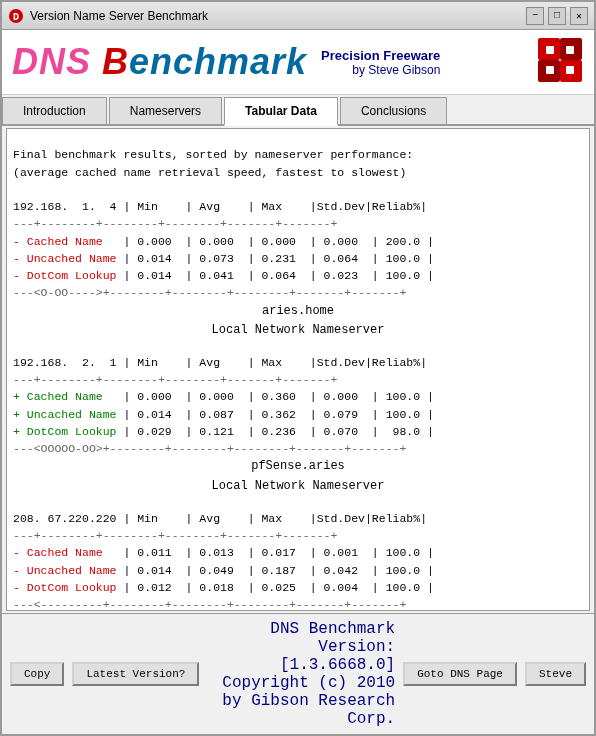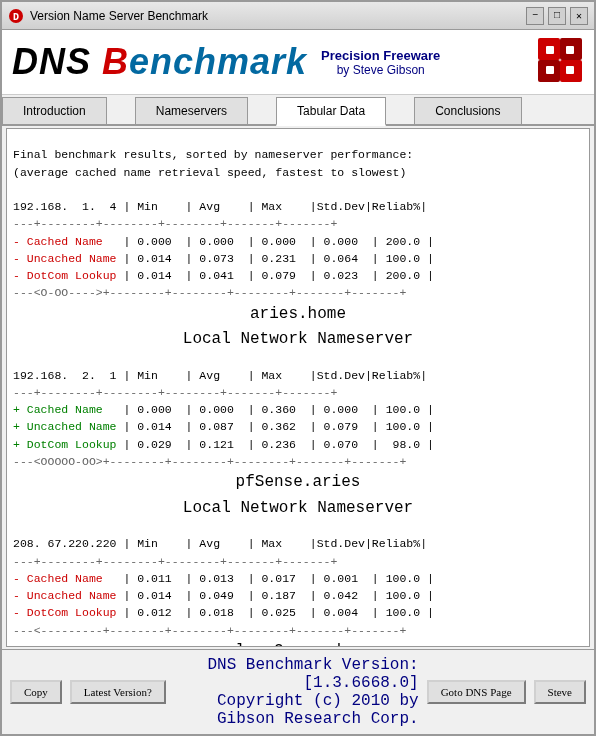--- a/index.html
+++ b/index.html
@@ -68,57 +68,56 @@
       color: #1e5bc6;
       letter-spacing: 1px;
     }
     .dns-title span {
       color: #cc0000;
     }
     .precision-text {
       margin-left: 14px;
       display: flex;
       flex-direction: column;
-      align-items: center;
+      align-items: flex-end;
     }
     .precision-line1 {
       font-family: Arial, sans-serif;
       font-size: 13px;
       color: #000080;
       font-weight: bold;
     }
     .precision-line2 {
       font-family: Arial, sans-serif;
       font-size: 12px;
       color: #000080;
     }
     .logo-icon {
       margin-left: auto;
     }
     .tabs {
       display: flex;
       background: #f0f0f0;
       border-bottom: 2px solid #999;
-      gap: 26px;
     }
     .tab {
       padding: 6px 20px;
       font-family: Arial, sans-serif;
       font-size: 12px;
       cursor: pointer;
       border: 1px solid #999;
       border-bottom: none;
       background: #e0e0e0;
       margin-right: 2px;
       margin-top: 2px;
     }
     .tab.active {
       background: #ffffff;
       border-bottom: 2px solid #ffffff;
-      font-weight: normal;
+      font-weight: bold;
       margin-bottom: -2px;
     }
     .content-area {
       flex: 1;
       background: #ffffff;
       border: 1px solid #999;
       margin: 2px 4px;
       overflow-y: auto;
       overflow-x: hidden;
       padding: 0 6px;
@@ -128,37 +127,37 @@
       font-size: 11.5px;
       line-height: 1.5;
       white-space: pre;
       color: #000;
     }
     .red { color: #cc0000; }
     .green { color: #008000; }
     .section-label {
       text-align: center;
       font-family: 'Courier New', Courier, monospace;
-      font-size: 16px;
+      font-size: 12px;
       color: #000;
       line-height: 1.6;
     }
     .footer {
       background: #f0f0f0;
       border-top: 1px solid #999;
       padding: 6px 8px;
       display: flex;
       align-items: center;
       gap: 8px;
     }
     .footer-btn {
       padding: 4px 12px;
       background: #e0e0e0;
       border: 2px outset #d0d0d0;
-      font-family: Liberation Serif, serif;
+      font-family: Liberation Mono, monospace;
       font-size: 11px;
       cursor: pointer;
     }
     .footer-info {
       flex: 1;
       text-align: right;
       font-family: Liberation Mono, monospace;
       font-size: 16px;
       color: #000080;
     }
@@ -182,21 +181,21 @@
     <span class="title-bar-text">Version Name Server Benchmark</span>
     <div class="title-bar-controls">
       <div class="title-btn">−</div>
       <div class="title-btn">□</div>
       <div class="title-btn">✕</div>
     </div>
   </div>
 
   <div class="header-area">
     <div class="dns-title">
-      <span style="color:#000000">DNS </span><span style="color:#cc0000">B</span><span style="color:#0369a1">enchmark</span>
+      <span style="color:#ec4899">DNS </span><span style="color:#cc0000">B</span><span style="color:#0369a1">enchmark</span>
     </div>
     <div class="precision-text">
       <span class="precision-line1">Precision Freeware</span>
       <span class="precision-line2">by Steve Gibson</span>
     </div>
     <div class="logo-icon">
       <svg class="logo-svg" viewBox="0 0 48 48">
         <rect x="2" y="2" width="22" height="22" fill="#cc0000" rx="2"></rect>
         <rect x="24" y="2" width="22" height="22" fill="#990000" rx="2"></rect>
         <rect x="2" y="24" width="22" height="22" fill="#990000" rx="2"></rect>
@@ -221,21 +220,21 @@
 <span>Final benchmark results, sorted by nameserver performance:</span>
 <span>(average cached name retrieval speed, fastest to slowest)</span>
 
 </div>
 
     
     <div class="mono"><span>192.168.  1.  4 | Min    | Avg    | Max    |Std.Dev|Reliab%|</span>
 <span style="color:#666">---+--------+--------+--------+-------+-------+</span>
 <span><span class="red">- Cached Name   </span><span>| 0.000  | 0.000  | 0.000  | 0.000  | 200.0 |</span></span>
 <span><span class="red">- Uncached Name </span><span>| 0.014  | 0.073  | 0.231  | 0.064  | 100.0 |</span></span>
-<span><span class="red">- DotCom Lookup </span><span>| 0.014  | 0.041  | 0.079  | 0.023  | 200.0 |</span></span>
+<span><span class="red">- DotCom Lookup </span><span>| 0.014  | 0.041  | 0.064  | 0.023  | 100.0 |</span></span>
 <span style="color:#666">---&lt;O-OO----&gt;+--------+--------+--------+-------+-------+</span>
 </div>
     <div class="section-label">
       <div>aries.home</div>
       <div>Local Network Nameserver</div>
     </div>
     <br>
 
     
     <div class="mono"><span>192.168.  2.  1 | Min    | Avg    | Max    |Std.Dev|Reliab%|</span>

